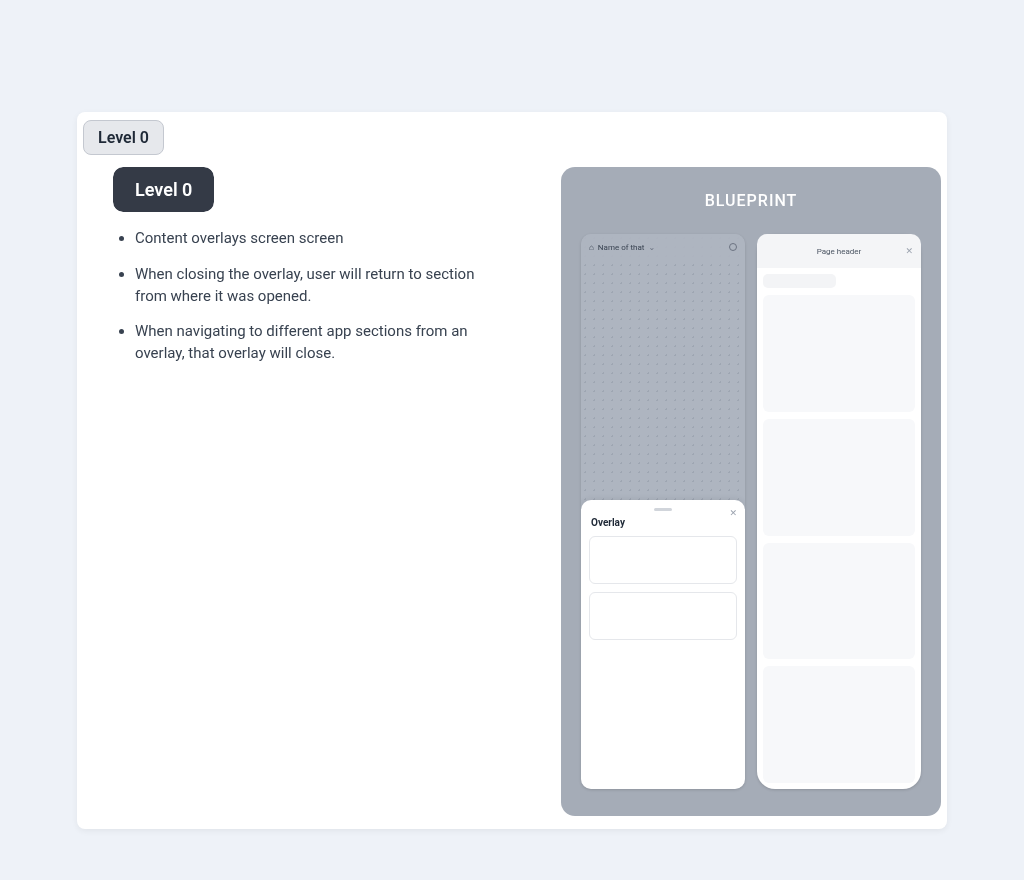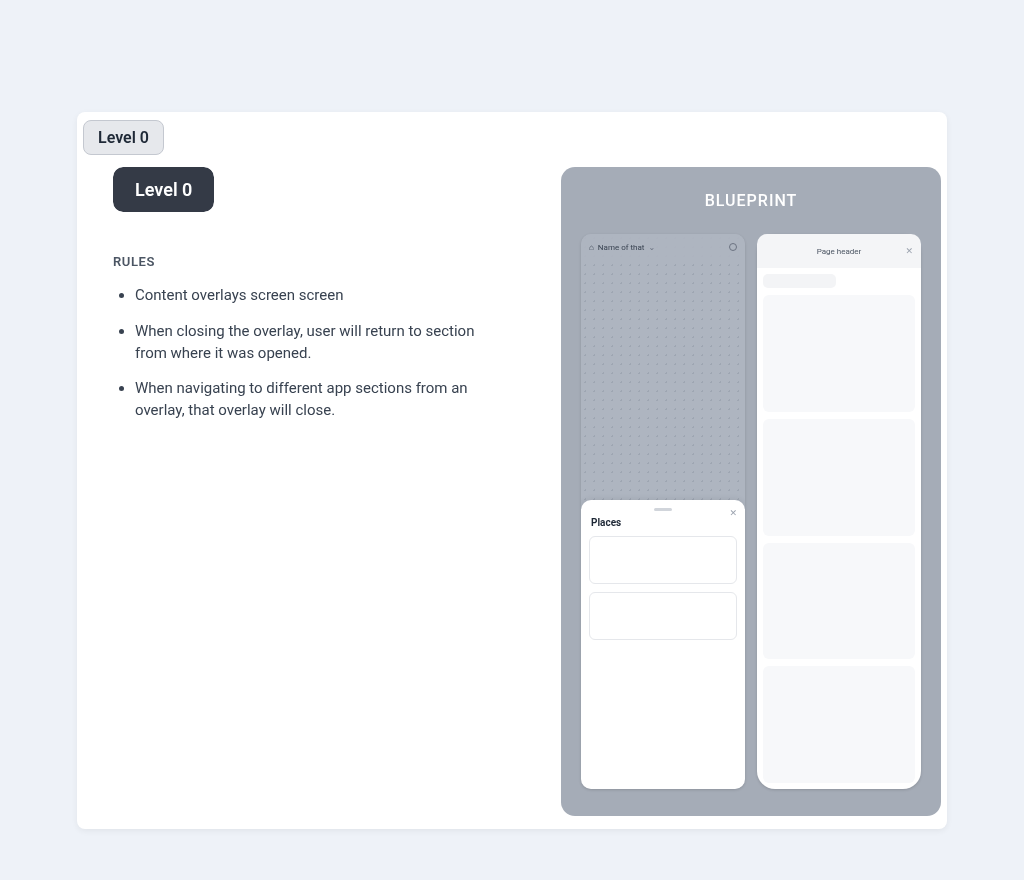--- a/index.html
+++ b/index.html
@@ -240,21 +240,20 @@
     <span class="badge">Level 0</span>
 
     <div class="columns">
 
       <div class="left-col">
 
         <div class="tabs">
           <div class="tab tab-active">Level 0</div>
         </div>
 
-        <div class="rules-heading">RULES</div>
 
         <ul class="rules">
           <li>Content overlays screen screen</li>
           <li>When closing the overlay, user will return to section from where it was opened.</li>
           <li>When navigating to different app sections from an overlay, that overlay will close.</li>
         </ul>
       </div>
 
       <div class="right-col">
         <div class="blueprint">
@@ -265,21 +264,21 @@
             <div class="device">
               <div class="dev-header">
                 <span class="home-glyph">⌂</span>
                 <span>Name of that</span>
                 <span class="chev">⌄</span>
                 <span class="person"></span>
               </div>
               <div class="drawer">
                 <div class="drawer-handle"></div>
                 <div class="drawer-close">✕</div>
-                <div class="drawer-title">Places</div>
+                <div class="drawer-title">Overlay</div>
                 <div class="drawer-box"></div>
                 <div class="drawer-box"></div>
               </div>
             </div>
 
             <div class="device-b">
               <div class="db-header">
                 <span>Page header</span>
                 <span class="close">✕</span>
               </div>

